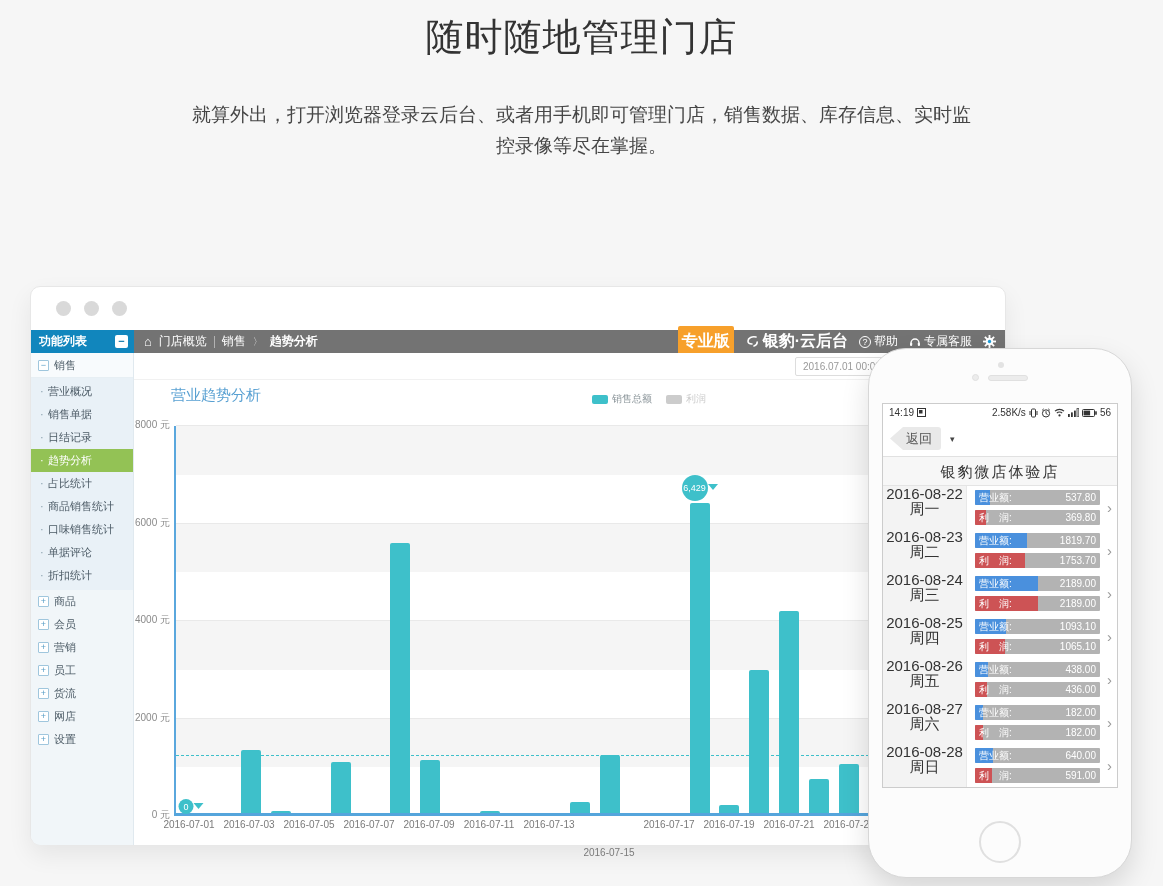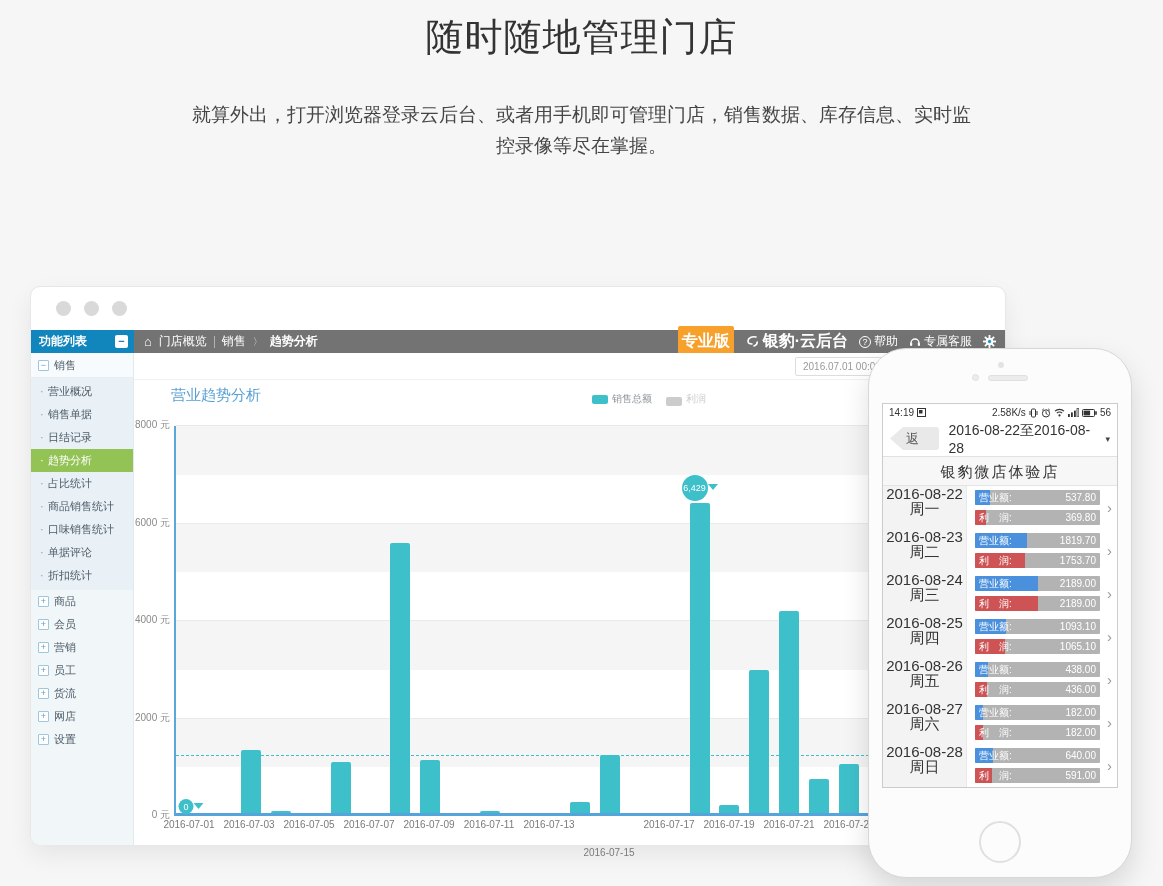--- a/index.html
+++ b/index.html
@@ -55,21 +55,21 @@
   
   .main { flex:1; position:relative; background:#fff; border-radius:0 0 9px 0; }
   .toolbar { height:27px; border-bottom:1px solid #f1f1f1; position:relative; }
   .date-input { position:absolute; right:10px; top:4px; width:200px; height:19px;
                 border:1px solid #ddd; border-radius:2px; background:#fff;
                 font-size:10px; color:#999; line-height:17px; padding-left:7px; cursor:pointer; }
   .chart-title { position:absolute; left:37px; top:33px; font-size:15px; color:#58a0d2; }
   .legend { position:absolute; left:458px; top:39px; display:flex; gap:14px; align-items:center; }
   .legend-item { display:flex; align-items:center; gap:4px; font-size:10px; color:#8a9499; cursor:pointer; }
   .legend-item .swatch { width:16px; height:9px; border-radius:2px; }
-  .legend-item.inactive { color:#ccc;align-items:flex-end; }
+  .legend-item.inactive { color:#ccc; }
   .ylabels { position:absolute; left:0; top:73px; width:36px; height:390px; }
   .ylabels span { position:absolute; right:0; font-size:10px; color:#8a8a8a; white-space:nowrap; }
   .plot { position:absolute; left:40px; top:73px; width:720px; height:390px;
           border-left:2px solid #5aa7dd; }
   .band { position:absolute; left:0; right:0; background:#f5f5f5; }
   .gridline { position:absolute; left:0; right:0; height:1px; background:#e9e9e9; }
   .avg-line { position:absolute; left:0; right:0; border-top:1px dashed #3ec0ca; }
   .bar { position:absolute; bottom:0; width:20px; background:#3ec0ca; border-radius:2px 2px 0 0; }
   .xaxis { position:absolute; left:40px; top:460px; width:722px; height:3px; background:#55a5dc; }
   .xlabels { position:absolute; left:40px; top:466px; width:720px; height:14px; }
@@ -345,21 +345,20 @@
       <svg width="15" height="8" viewBox="0 0 15 8">
           <rect x="0.5" y="0.5" width="12" height="7" rx="1" fill="none" stroke="#333"></rect>
           <rect x="1.6" y="1.6" width="6.5" height="4.8" fill="#333"></rect>
           <rect x="13.2" y="2.3" width="1.6" height="3.4" fill="#333"></rect>
         </svg>
       <span>56</span>
     </div>
 
     <div class="pnav">
       <span class="back-btn">返回</span>
-      <span class="pnav-range">2016-08-22至2016-08-28</span>
       <span class="pnav-caret">▾</span>
     </div>
 
     <div class="store-bar">银豹微店体验店</div>
 
     <div id="prows">
         <div class="prow">
           <div class="prow-left">
             <div>2016-08-22</div>
             <div>周一</div>

